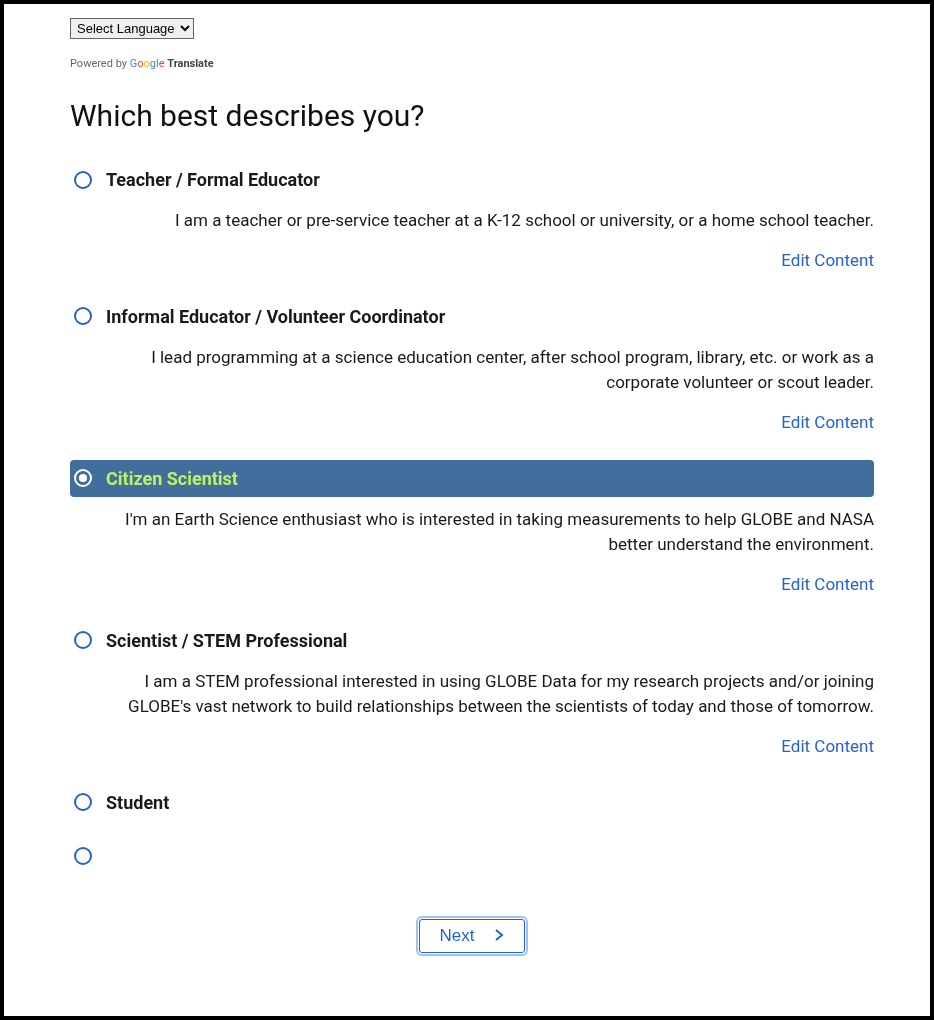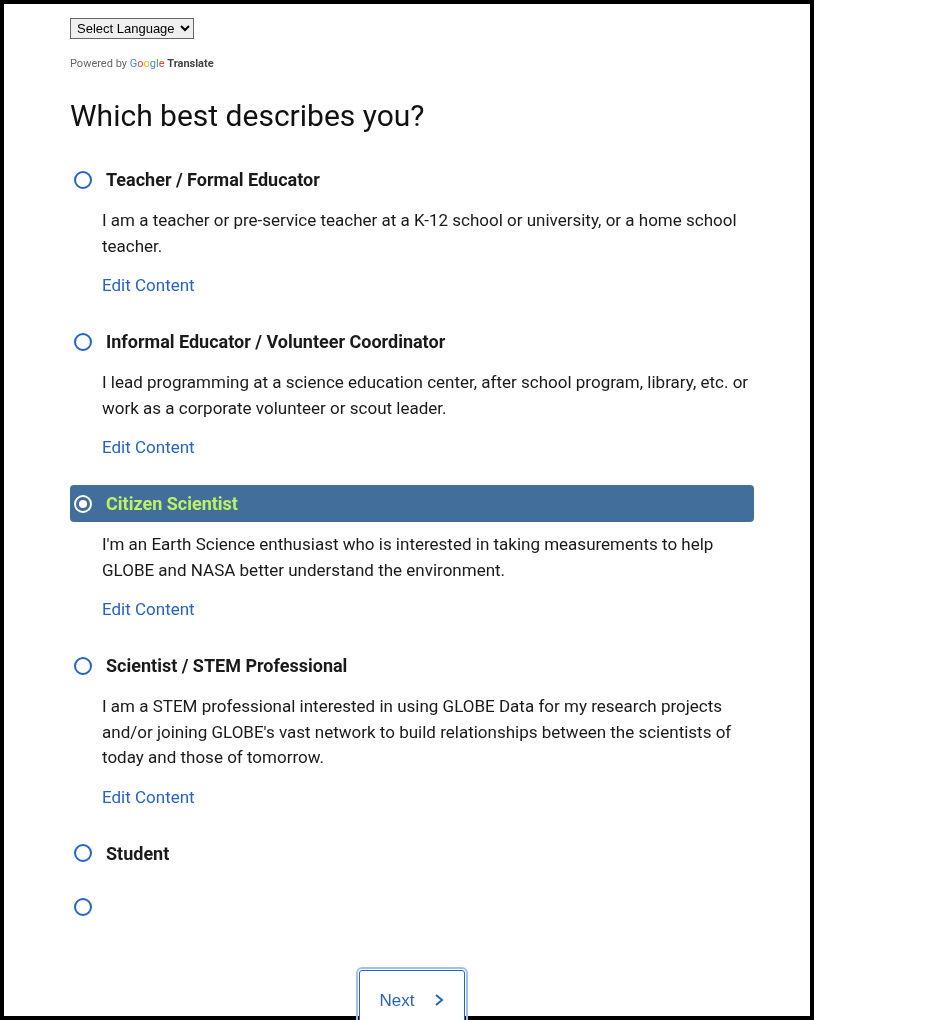--- a/index.html
+++ b/index.html
@@ -2,21 +2,21 @@
 <html><head>
 <meta charset="utf-8">
 <style>
   * { box-sizing: border-box; margin: 0; padding: 0; }
   body {
     font-family: -apple-system, BlinkMacSystemFont, "Segoe UI", Roboto, "Helvetica Neue", Arial, sans-serif;
     background: #fff;
     color: #1a1a1a;
   }
   .frame {
-    width: 814px;
+    width: 934px;
     height: 1020px;
     border: 4px solid #000;
     padding: 10px 56px 30px 66px;
     position: relative;
   }
   .lang-select {
     margin-top: 4px;
     font-size: 13px;
     padding: 1px 2px;
     border: 1px solid #666;
@@ -32,21 +32,21 @@
   .g-yellow { color:#FBBC05; }
   .g-green { color:#34A853; }
   .translate-word { color:#444; font-weight:700; }
   .question {
     margin-top: 28px;
     font-size: 30px;
     font-weight: 400;
     color: #111;
   }
   .options { margin-top: 28px; }
-  .option { margin-bottom: 18px; }
+  .option { margin-bottom: 18px; text-align: right; }
   .opt-head {
     display: flex;
     align-items: center;
     padding: 8px 8px 8px 4px;
     border-radius: 4px;
     cursor: pointer;
   }
   .opt-head.selected {
     background: #3b6e9b;
     background: #436c98;
@@ -100,21 +100,21 @@
     display: flex;
     justify-content: center;
     margin-top: 46px;
   }
   .next-btn {
     border: 1px solid #2563c9;
     outline: 2px solid #9ec2ee;
     outline-offset: 1px;
     color: #2563c9;
     background: #fff;
-    padding: 20px 20px;
+    padding: 6px 20px;
     font-size: 17px;
     border-radius: 3px;
     cursor: pointer;
     display: inline-flex;
     align-items: center;
     gap: 20px;
   }
   .chev { display:inline-block; }
 </style>
 </head>

